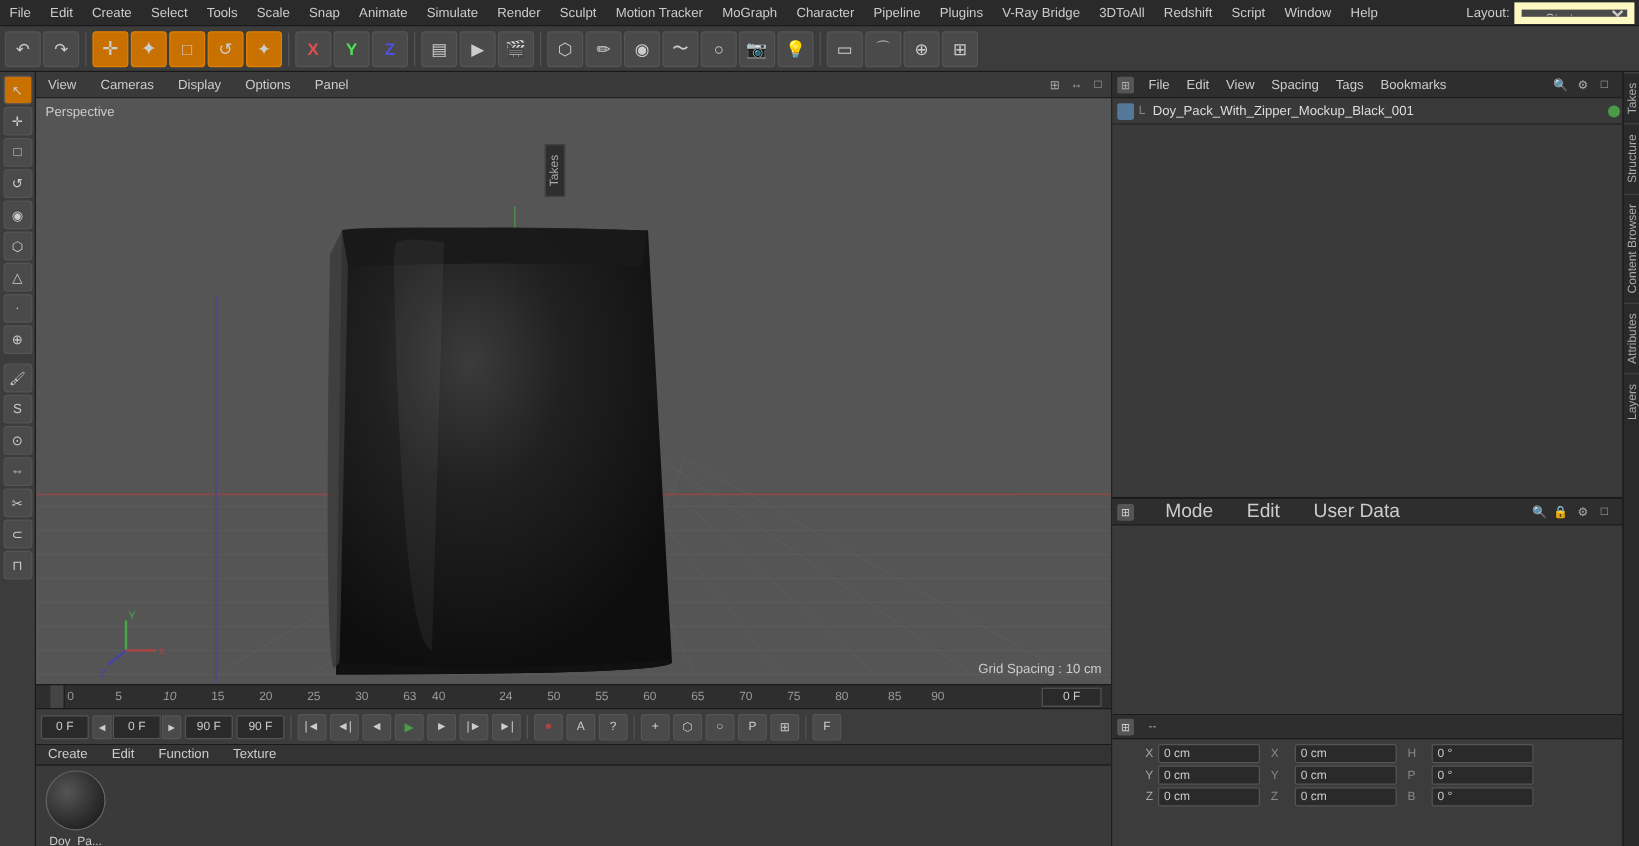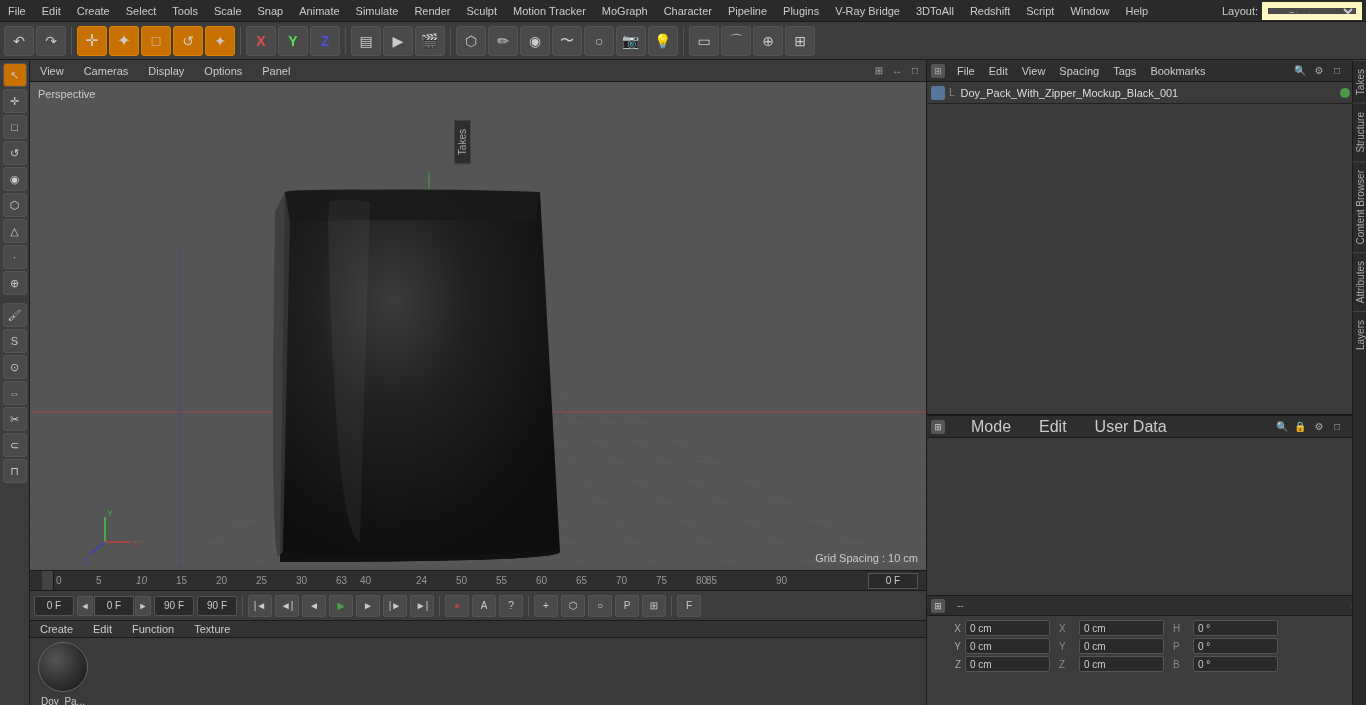--- a/index.html
+++ b/index.html
@@ -430,21 +430,21 @@
             <span class="timeline-tick" style="position:absolute;left:282px;">63</span>
             <span class="timeline-tick" style="position:absolute;left:306px;">40</span>
             <span class="timeline-tick" style="position:absolute;left:362px;">24</span>
             <span class="timeline-tick" style="position:absolute;left:402px;">50</span>
             <span class="timeline-tick" style="position:absolute;left:442px;">55</span>
             <span class="timeline-tick" style="position:absolute;left:482px;">60</span>
             <span class="timeline-tick" style="position:absolute;left:522px;">65</span>
             <span class="timeline-tick" style="position:absolute;left:562px;">70</span>
             <span class="timeline-tick" style="position:absolute;left:602px;">75</span>
             <span class="timeline-tick" style="position:absolute;left:642px;">80</span>
-            <span class="timeline-tick" style="position:absolute;left:652px;">85</span>
+            <span class="timeline-tick" style="position:absolute;left:686px;">85</span>
             <span class="timeline-tick" style="position:absolute;left:722px;">90</span>
           </div>
           <div id="frame-indicator">
             <input class="frame-input" value="0 F" style="">
           </div>
         </div>
       </div>
 
       <div id="transport">
 

